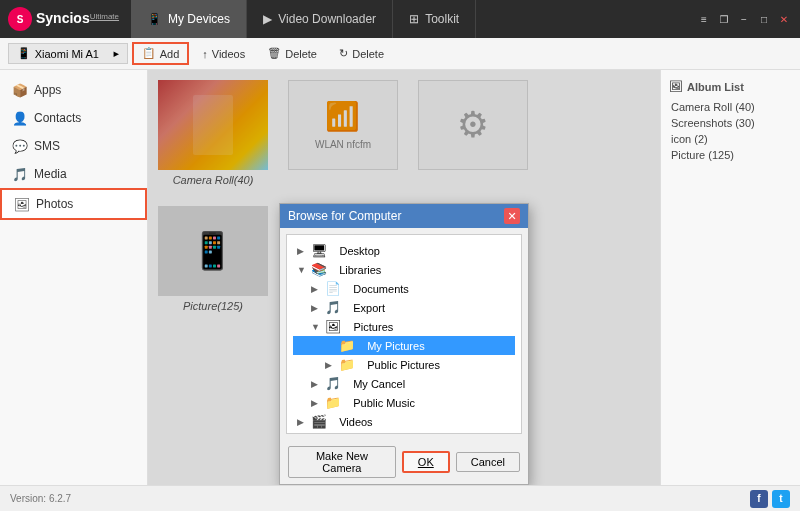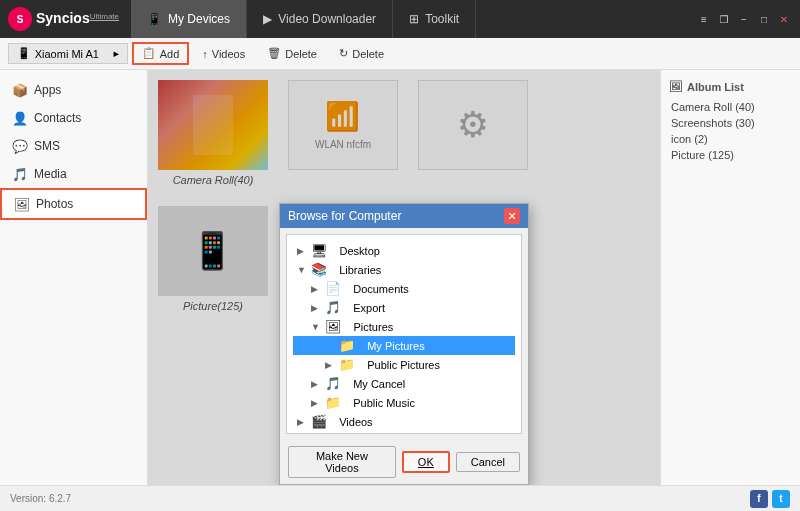--- a/index.html
+++ b/index.html
@@ -421,21 +421,21 @@
       <span class="tree-icon">🎬</span>
       <span class="tree-label">Videos</span>
     </div>
             <div class="tree-item" style="padding-left: 4px;">
 
       <span class="tree-icon">📁</span>
       <span class="tree-label">优能影视库</span>
     </div>
           </div>
         <div id="dialog-footer">
-          <button class="dialog-btn">Make New Videos</button>
+          <button class="dialog-btn">Make New Camera</button>
           <button class="dialog-btn primary" style="margin-left:auto;text-decoration:underline;">OK</button>
           <button class="dialog-btn">Cancel</button>
         </div>
       </div>
     </div>
   </div>
 
   <div id="right-panel">
     <div class="album-list-header">
       <span>🖼</span>

